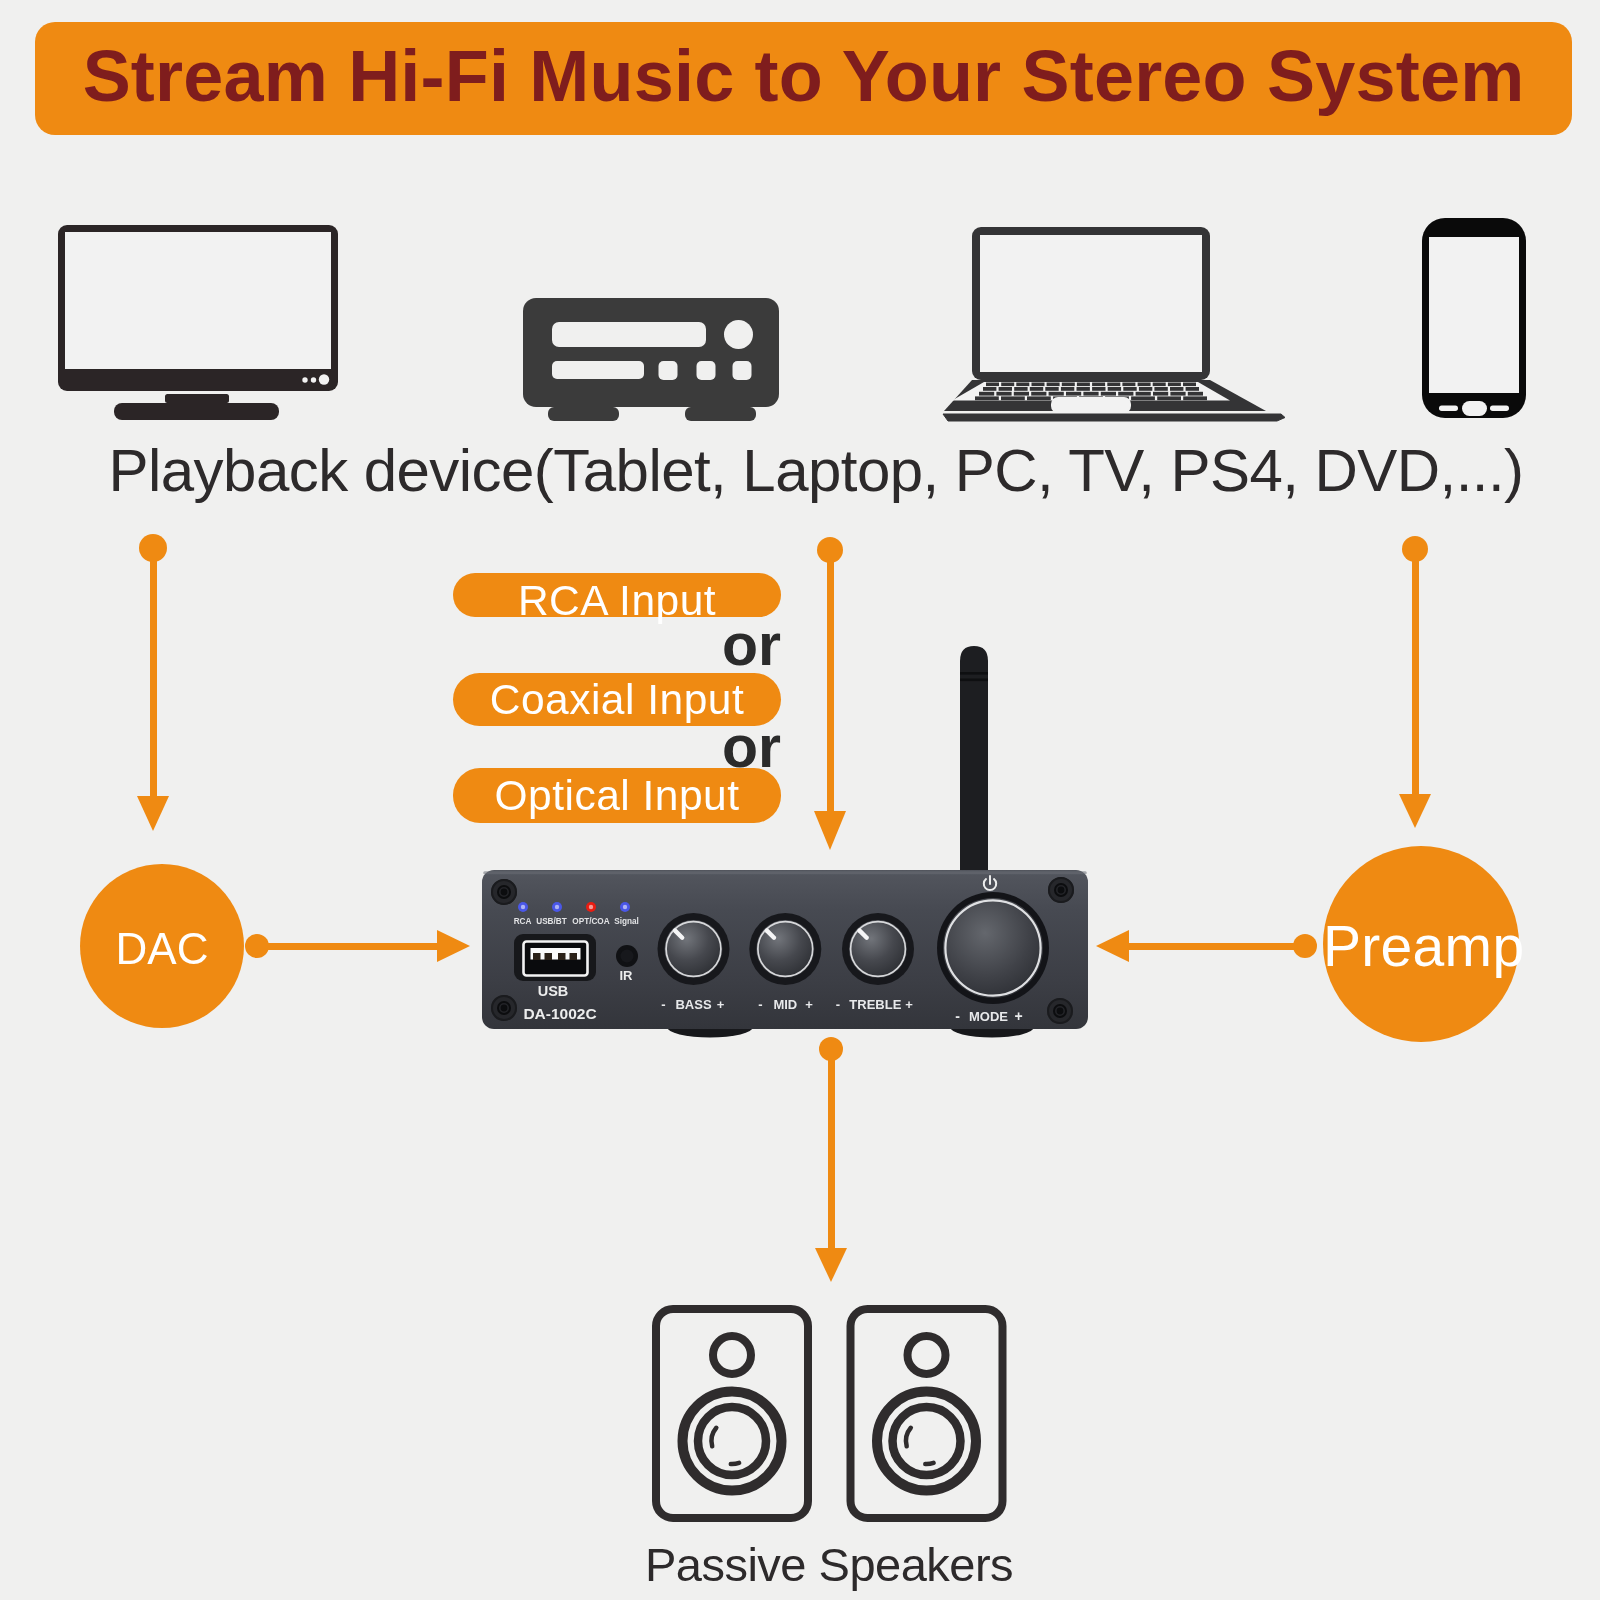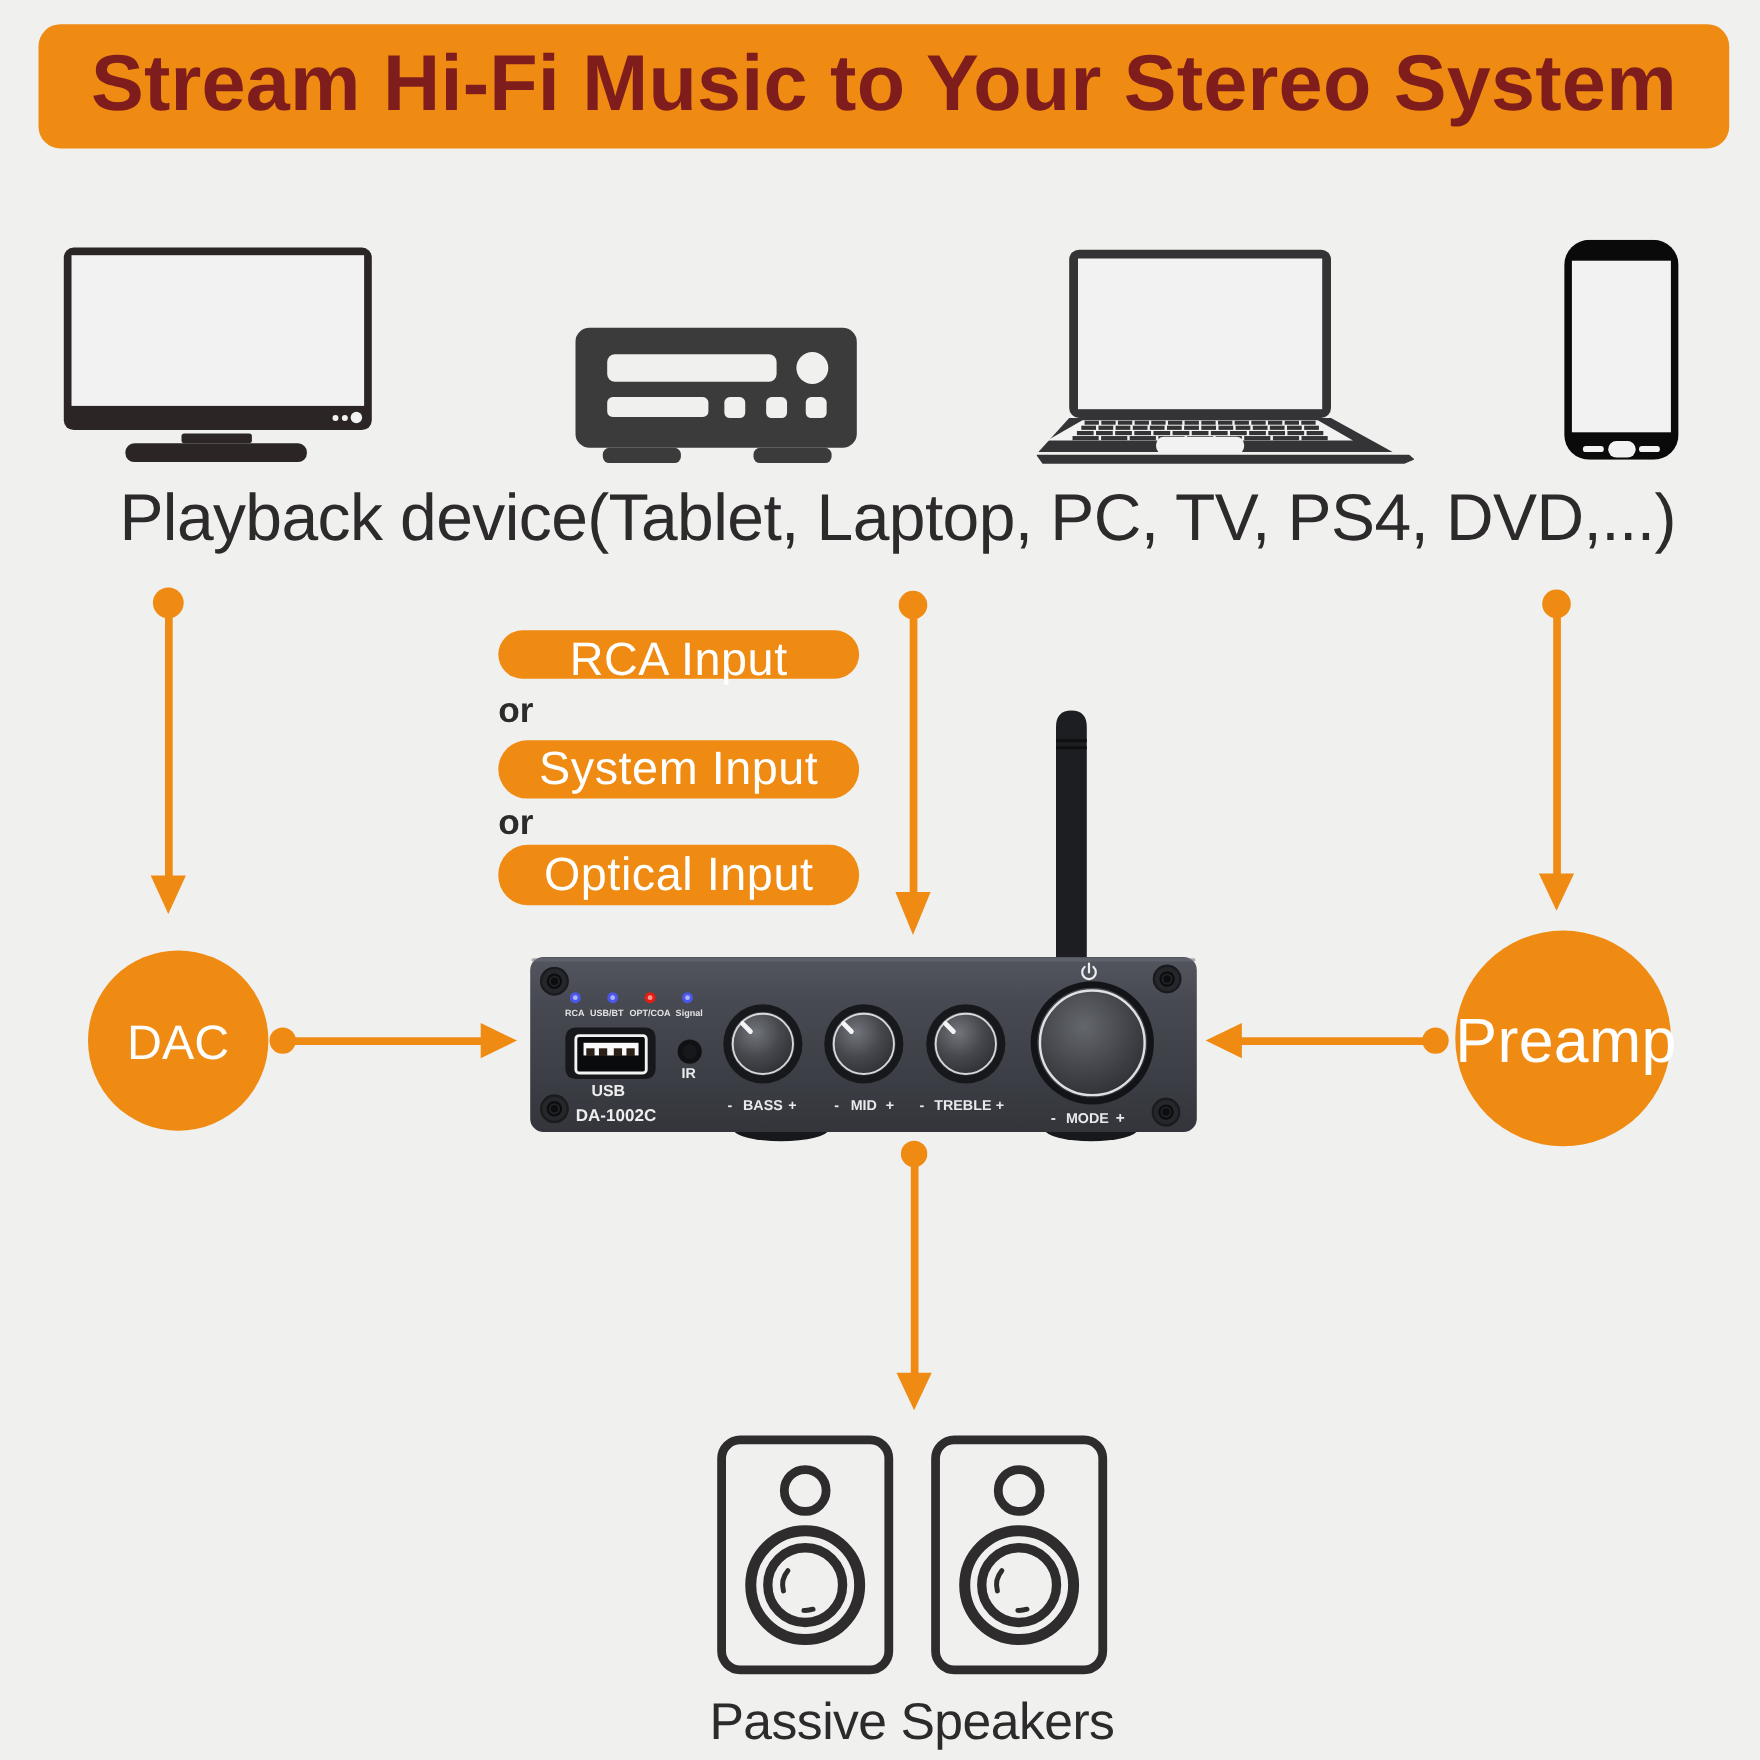--- a/index.html
+++ b/index.html
@@ -4,21 +4,21 @@
 <style>
 html,body{margin:0;padding:0;}
 #page{position:relative;width:1600px;height:1600px;background:#f0f0ef;overflow:hidden;
   font-family:"Liberation Sans",sans-serif;}
 .abs{position:absolute;}
 .banner{left:35px;top:22px;width:1537px;height:113px;background:#EF8A12;border-radius:20px;
   color:#7f1d1d;font-weight:bold;font-size:72px;text-align:center;line-height:109px;letter-spacing:0.2px;}
 .playback{left:16px;top:436px;width:1600px;text-align:center;color:#2d2a2b;font-size:60px;letter-spacing:-0.55px;}
 .pill{left:453px;width:328px;background:#EF8A12;border-radius:27px;color:#fff;
   font-size:42.5px;text-align:center;letter-spacing:0.5px;}
-.or{left:453px;width:328px;text-align:left;color:#2b2b2b;font-size:32px;font-weight:bold;}
+.or{left:453px;width:328px;text-align:right;color:#2b2b2b;font-size:59px;font-weight:bold;}
 .bigcirc{background:#EF8A12;border-radius:50%;color:#fff;text-align:center;}
 .dot{background:#EF8A12;border-radius:50%;}
 .vline,.hline{background:#EF8A12;}
 .tri{width:0;height:0;}
 .pstext{left:29px;top:1537px;width:1600px;text-align:center;color:#2d2a2b;font-size:47px;letter-spacing:-0.5px;}
 </style>
 </head>
 <body>
 <div id="page">
 <div class="abs banner">Stream Hi-Fi Music to Your Stereo System</div>
@@ -121,21 +121,21 @@
 <div class="abs vline" style="left:827.5px;top:1060px;width:7px;height:189px;"></div>
 <div class="abs tri" style="left:815px;top:1248px;border-left:16px solid transparent;border-right:16px solid transparent;border-top:34px solid #EF8A12;"></div>
 <div class="abs dot" style="left:245px;top:934px;width:24px;height:24px;"></div>
 <div class="abs hline" style="left:268px;top:942.5px;width:170px;height:7px;"></div>
 <div class="abs tri" style="left:437px;top:930px;border-top:16px solid transparent;border-bottom:16px solid transparent;border-left:33px solid #EF8A12;"></div>
 <div class="abs dot" style="left:1293px;top:934px;width:24px;height:24px;"></div>
 <div class="abs hline" style="left:1128px;top:942.5px;width:166px;height:7px;"></div>
 <div class="abs tri" style="left:1096px;top:930px;border-top:16px solid transparent;border-bottom:16px solid transparent;border-right:33px solid #EF8A12;"></div>
 <div class="abs pill" style="top:573px;height:44px;line-height:55px;">RCA Input</div>
 <div class="abs or" style="top:617px;height:56px;line-height:56px;">or</div>
-<div class="abs pill" style="top:673px;height:53px;line-height:53px;">System Input</div>
+<div class="abs pill" style="top:673px;height:53px;line-height:53px;">Coaxial Input</div>
 <div class="abs or" style="top:719px;height:56px;line-height:56px;">or</div>
 <div class="abs pill" style="top:768px;height:55px;line-height:55px;">Optical Input</div>
 <div class="abs bigcirc" style="left:80px;top:864px;width:164px;height:164px;line-height:170px;font-size:44px;">DAC</div>
 <div class="abs bigcirc" style="left:1323px;top:846px;width:196px;height:196px;line-height:200px;font-size:57px;letter-spacing:0.3px;">Preamp</div>
 <svg class="abs" style="left:450px;top:628px" width="660" height="432" viewBox="0 0 660 432">
 <defs>
 <linearGradient id="ampbody" x1="0" y1="0" x2="0" y2="1">
   <stop offset="0" stop-color="#53565e"></stop>
   <stop offset="0.25" stop-color="#474a52"></stop>
   <stop offset="0.7" stop-color="#3c3e45"></stop>

